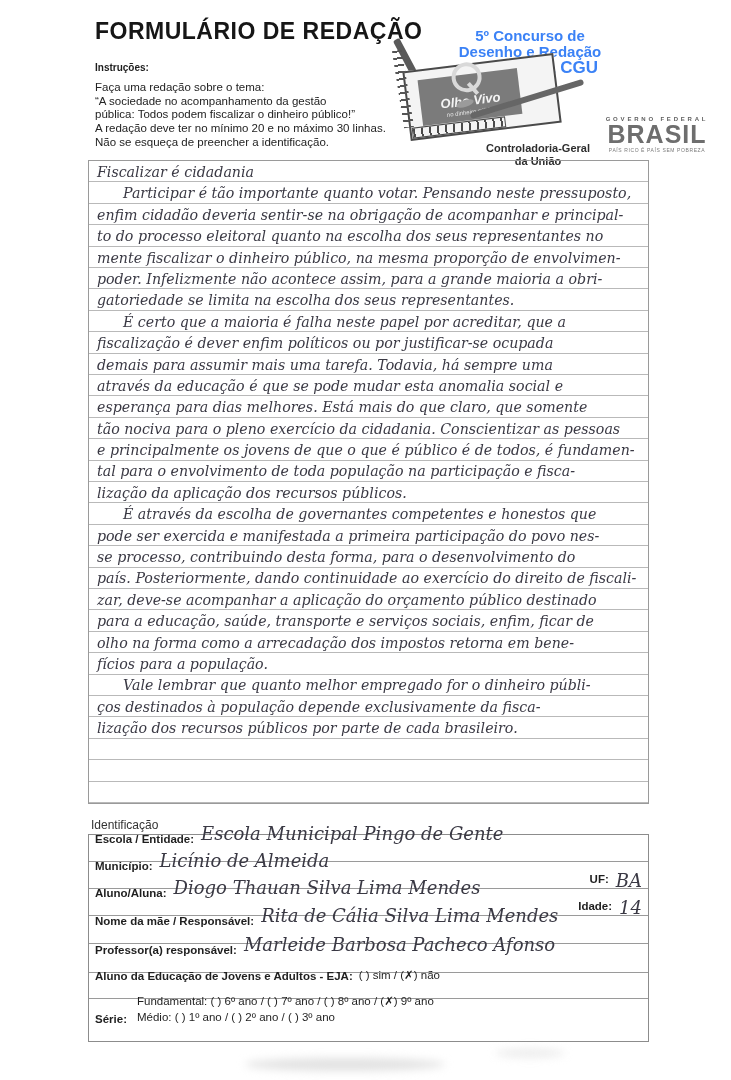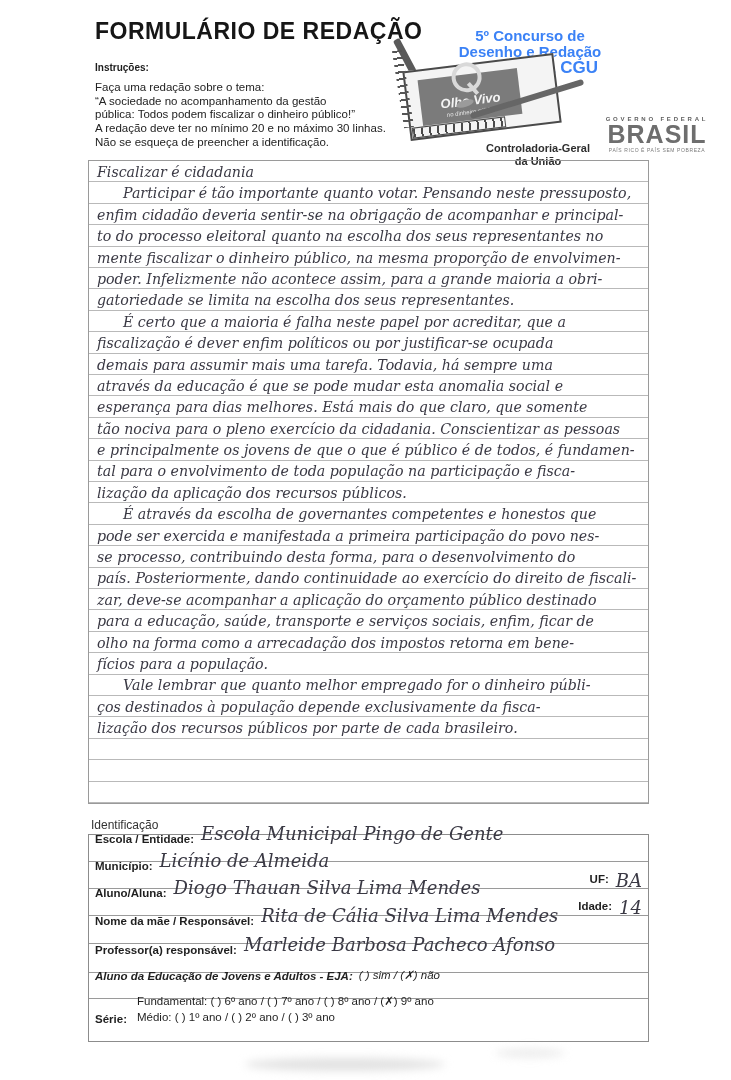--- a/index.html
+++ b/index.html
@@ -184,21 +184,21 @@
       </span>
     </div>
     <div class="irow" style="height:20px;">
       <span class="ilabel">Nome da mãe / Responsável:</span>
       <span class="hand">Rita de Cália Silva Lima Mendes</span>
     </div>
     <div class="irow" style="height:21px;">
       <span class="ilabel">Professor(a) responsável:</span>
       <span class="hand">Marleide Barbosa Pacheco Afonso</span>
     </div>
-    <div class="irow" style="height:18px;font-style:italic;">
+    <div class="irow" style="height:18px;">
       <span class="ilabel">Aluno da Educação de Jovens e Adultos - EJA:</span>
       <span class="opts">(  ) sim  /  (✗) não</span>
     </div>
     <div class="irow" style="height:34px;">
       <span class="ilabel">Série:</span>
       <span class="serie-lines">
         <div>Fundamental:  (  ) 6º ano  /  (  ) 7º ano  /  (  ) 8º ano  /  (✗) 9º ano</div>
         <div>Médio:  (  ) 1º ano  /  (  ) 2º ano  /  (  ) 3º ano</div>
       </span>
     </div>

